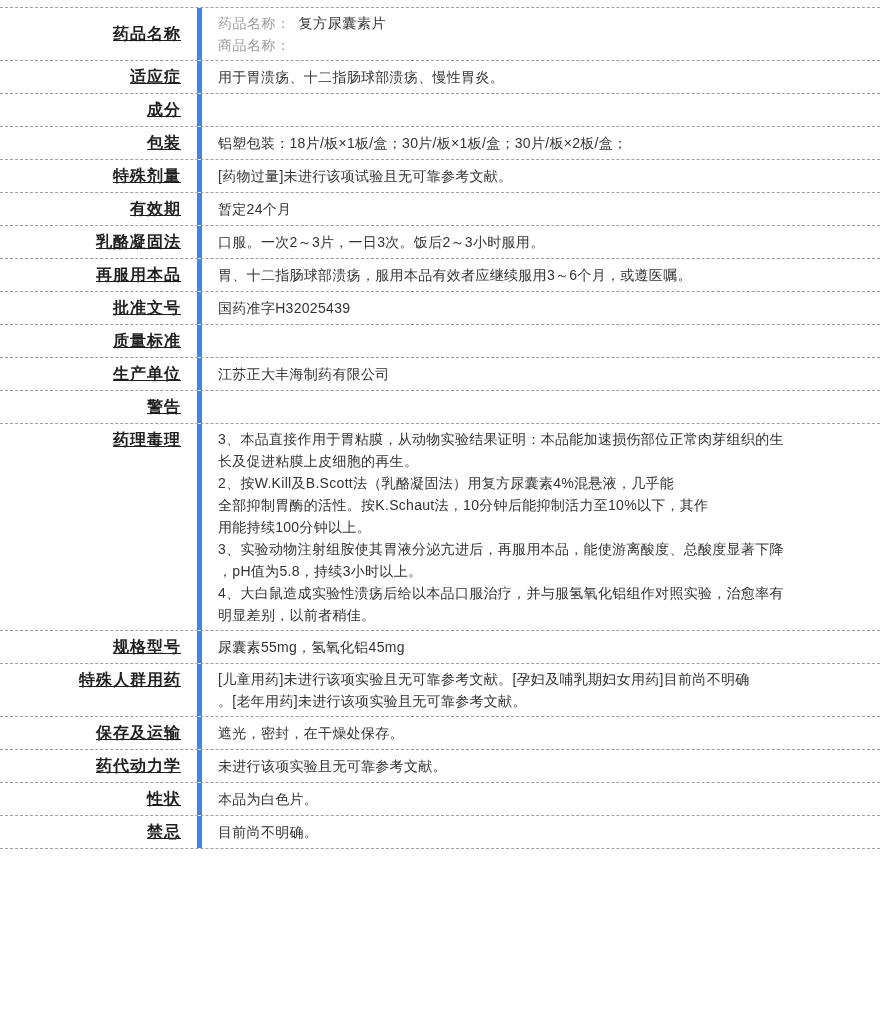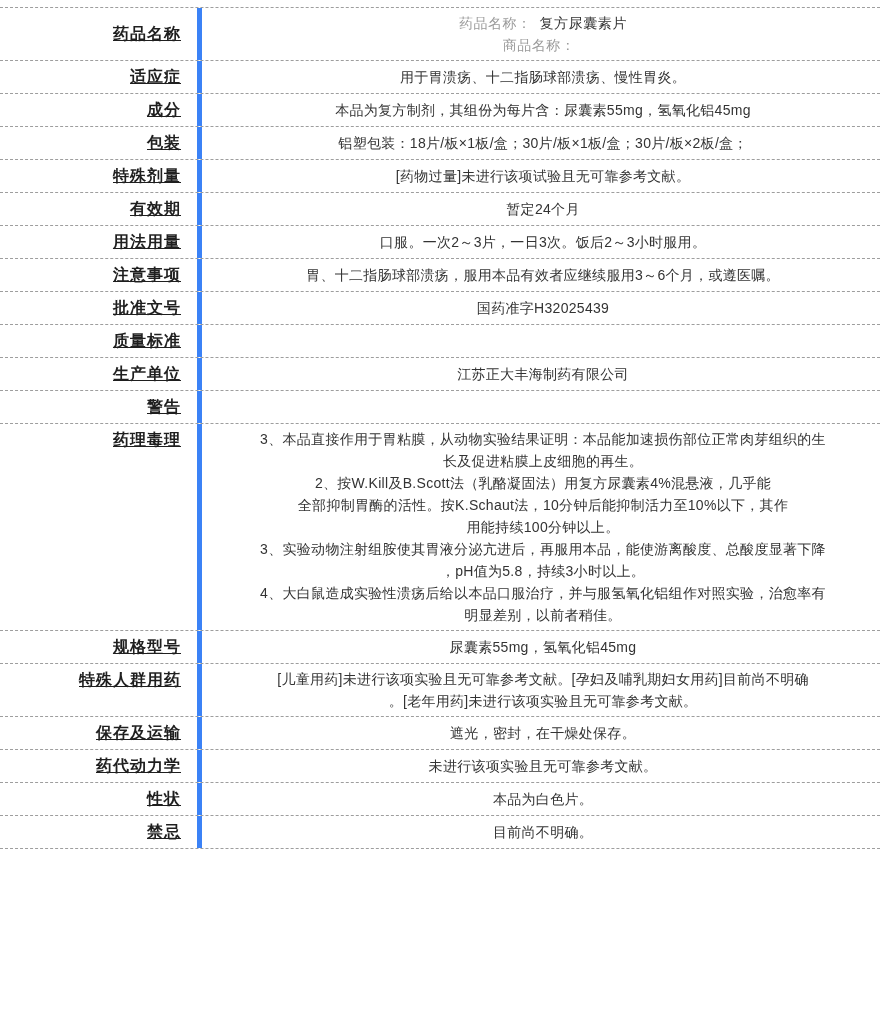--- a/index.html
+++ b/index.html
@@ -48,21 +48,20 @@
   }
   .cell-content {
     flex: 1 1 auto;
     box-sizing: border-box;
     display: flex;
     flex-direction: column;
     justify-content: center;
     padding: 4px 12px 4px 16px;
     font-size: 14px;
     color: #333333;
-    align-items: center;
   }
   .content-line {
     line-height: 22px;
     min-height: 22px;
     letter-spacing: 0.3px;
     white-space: nowrap;
   }
   .field-key {
     color: #9b9b9b;
     margin-right: 8px;
@@ -85,50 +84,47 @@
       </div>
     </div>
     <div class="med-row">
       <div class="cell-label">适应症</div>
       <div class="cell-content">
         <div class="content-line">用于胃溃疡、十二指肠球部溃疡、慢性胃炎。</div>
       </div>
     </div>
     <div class="med-row">
       <div class="cell-label">成分</div>
-      <div class="cell-content">
-        <div class="content-line">本品为复方制剂，其组份为每片含：尿囊素55mg，氢氧化铝45mg</div>
-      </div>
     </div>
     <div class="med-row">
       <div class="cell-label">包装</div>
       <div class="cell-content">
         <div class="content-line">铝塑包装：18片/板×1板/盒；30片/板×1板/盒；30片/板×2板/盒；</div>
       </div>
     </div>
     <div class="med-row">
       <div class="cell-label">特殊剂量</div>
       <div class="cell-content">
         <div class="content-line">[药物过量]未进行该项试验且无可靠参考文献。</div>
       </div>
     </div>
     <div class="med-row">
       <div class="cell-label">有效期</div>
       <div class="cell-content">
         <div class="content-line">暂定24个月</div>
       </div>
     </div>
     <div class="med-row">
-      <div class="cell-label">用法用量</div>
+      <div class="cell-label">乳酪凝固法</div>
       <div class="cell-content">
         <div class="content-line">口服。一次2～3片，一日3次。饭后2～3小时服用。</div>
       </div>
     </div>
     <div class="med-row">
-      <div class="cell-label">注意事项</div>
+      <div class="cell-label">再服用本品</div>
       <div class="cell-content">
         <div class="content-line">胃、十二指肠球部溃疡，服用本品有效者应继续服用3～6个月，或遵医嘱。</div>
       </div>
     </div>
     <div class="med-row">
       <div class="cell-label">批准文号</div>
       <div class="cell-content">
         <div class="content-line">国药准字H32025439</div>
       </div>
     </div>

